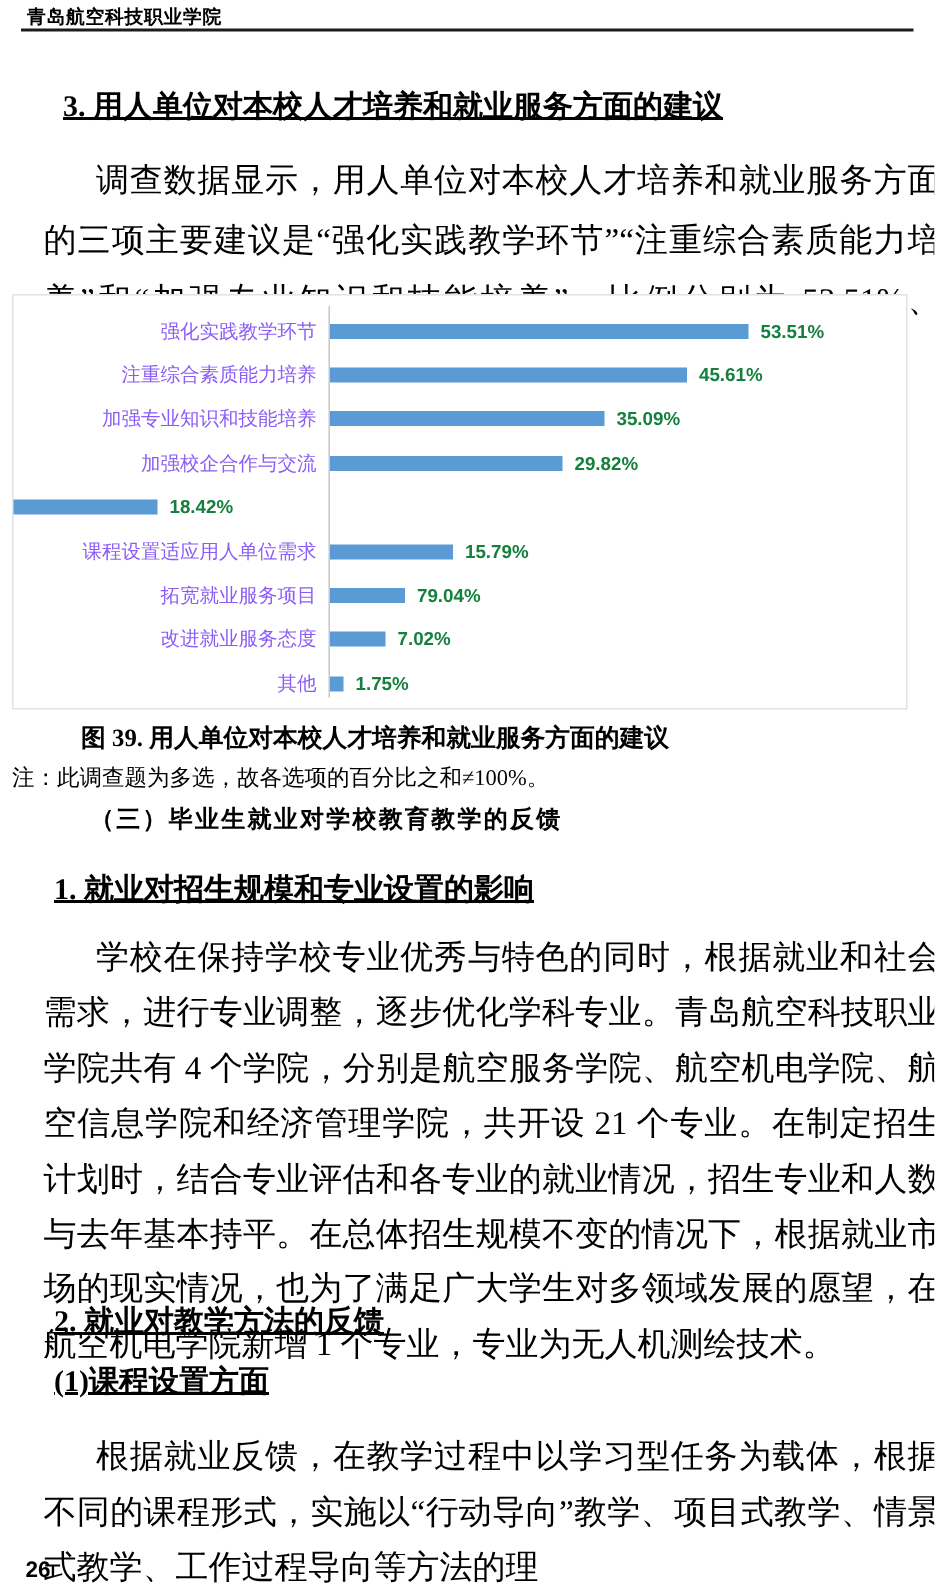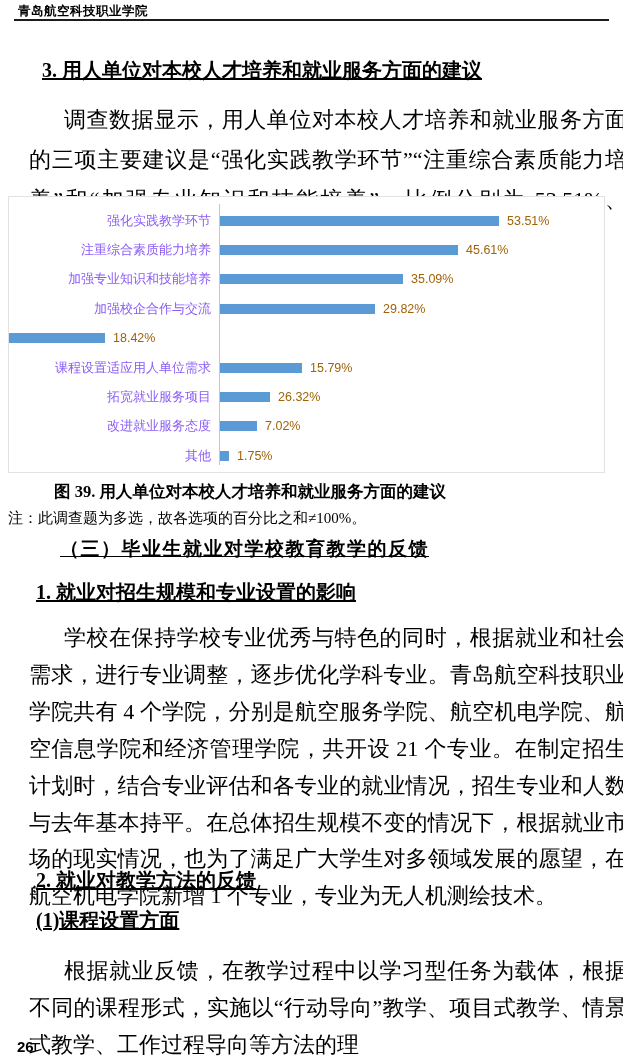--- a/index.html
+++ b/index.html
@@ -42,30 +42,30 @@
   .chart-rows { position:absolute; top:9px; left:0; right:0; }
   .chart-row { display:flex; align-items:center; height:29.4px; }
   .cat-label {
     width:202px; padding-right:9px; text-align:right; white-space:nowrap;
     font-family:"Liberation Sans", sans-serif; font-size:13px; color:#8b5cf6;
   }
   .plot { flex:1; display:flex; align-items:center; }
   .bar { height:10px; background:#5b9bd5; }
   .val-label {
     margin-left:8px; font-family:"Liberation Sans", sans-serif;
-    font-size:12.5px; color:#a16207; white-space:nowrap;
+    font-size:12.5px; color:#15803d; white-space:nowrap;font-weight:bold;
   }
   .caption {
     position:absolute; top:481px; left:0; width:500px; text-align:center;
     font-size:16.5px; font-weight:bold;
   }
   .note { position:absolute; top:509px; left:8px; font-size:15px; }
   .sec3 {
     position:absolute; top:536px; left:60px;
-    font-size:19px; font-weight:bold; letter-spacing:1.5px; white-space:nowrap;text-decoration:underline;
+    font-size:16px; font-weight:bold; letter-spacing:1.5px; white-space:nowrap;
   }
   .pagenum {
     position:absolute; top:1038px; left:17px;
     font-family:"Liberation Sans", sans-serif; font-size:15px; font-weight:bold;
   }
 </style>
 </head>
 <body>
 
 <div class="page">
@@ -117,21 +117,21 @@
           <div class="cat-label">课程设置适应用人单位需求</div>
           <div class="plot">
             <div class="bar" style="width: 82px; background: rgb(91, 155, 213);"></div>
             <div class="val-label">15.79%</div>
           </div>
         </div>
         <div class="chart-row">
           <div class="cat-label">拓宽就业服务项目</div>
           <div class="plot">
             <div class="bar" style="width: 50px; background: rgb(91, 155, 213);"></div>
-            <div class="val-label">26.32%</div>
+            <div class="val-label">79.04%</div>
           </div>
         </div>
         <div class="chart-row">
           <div class="cat-label">改进就业服务态度</div>
           <div class="plot">
             <div class="bar" style="width: 37px; background: rgb(91, 155, 213);"></div>
             <div class="val-label">7.02%</div>
           </div>
         </div>
         <div class="chart-row">

